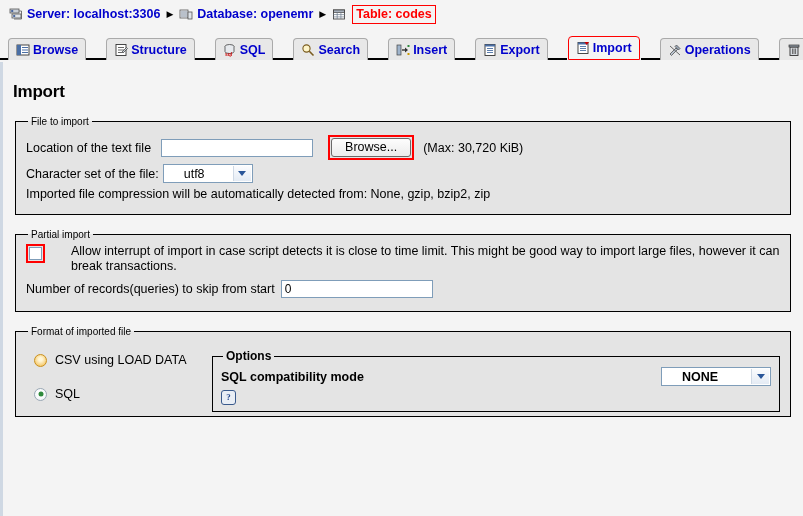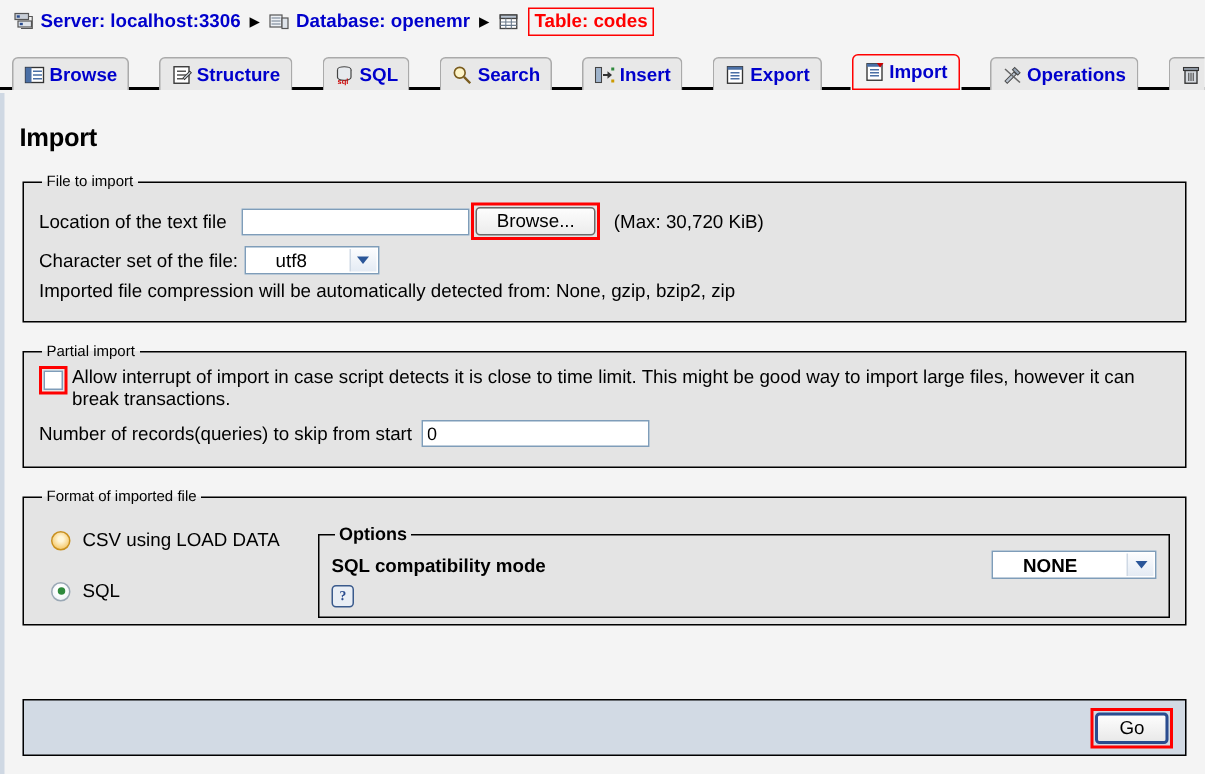--- a/index.html
+++ b/index.html
@@ -209,21 +209,21 @@
     border: 1px solid #7f9db9;
     background: #fff;
     box-sizing: border-box;
     cursor: pointer;
     display: block;
   }
   .partial-text {
     font-size: 12.5px;
     line-height: 15px;
   }
-  .partial-line1 { display:flex; align-items:flex-start; }
+  .partial-line1 { display:flex; align-items:flex-start;gap:23px; }
 
   
   .radio-row { display: flex; align-items: center; height: 34px; font-size: 12.5px; }
   .radio {
     width: 13px; height: 13px;
     border-radius: 50%;
     border: 1px solid #9aa8b5;
     background: radial-gradient(circle at 50% 42%, #ffffff 30%, #e8eef4 100%);
     box-sizing: border-box;
     margin-right: 8px;
@@ -470,21 +470,21 @@
 <div id="content">
 
   <h1 id="page-title">Import</h1>
 
   <fieldset class="fs">
     <legend>File to import</legend>
 
     <div class="row">
       <span class="row-label">Location of the text file</span>
       <input class="txt" id="file-location" type="text" value="" style="">
-      <span class="hl-red" style="margin-left:1px;">
+      <span class="hl-red" style="margin-left:15px;">
         <button class="btn" id="browse-button">Browse...</button>
       </span>
       <span class="maxnote">(Max: 30,720 KiB)</span>
     </div>
 
     <div class="row">
       <span class="row-label">Character set of the file:</span>
       <span class="sel" id="charset-select">
         <span>utf8</span>
         <span class="arrowbox"></span>
@@ -535,18 +535,13 @@
           <span class="sel" id="sqlmode-select">
             <span>NONE</span>
             <span class="arrowbox"></span>
           </span>
         </div>
         <span class="help-icon">?</span>
       </fieldset>
     </div>
   </fieldset>
 
-  <div id="go-bar">
-    <span class="hl-red">
-      <button class="btn" id="go-button">Go</button>
-    </span>
-  </div>
 </div>
 
 </body></html>

